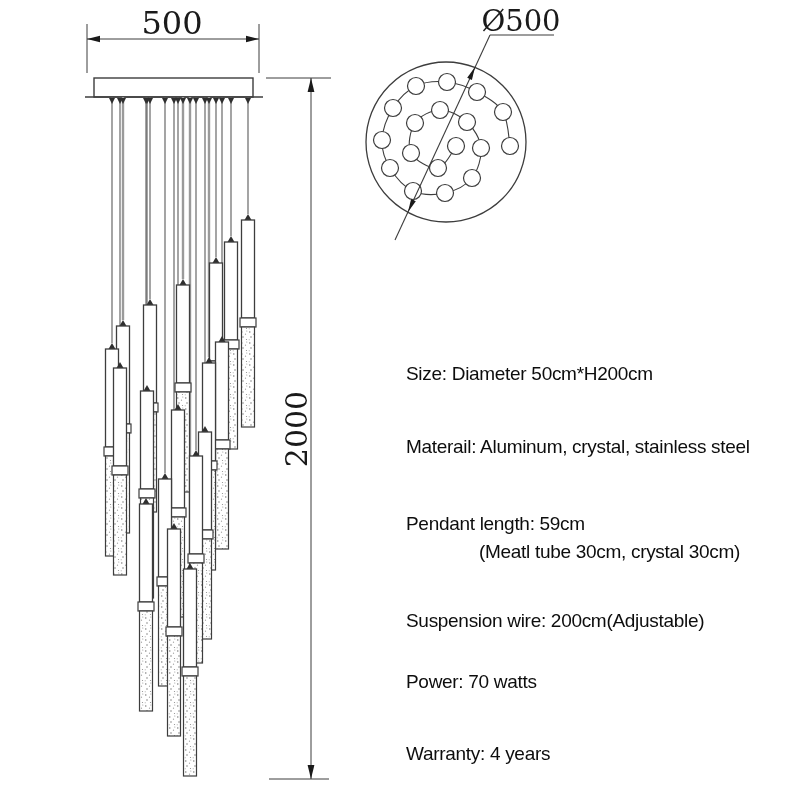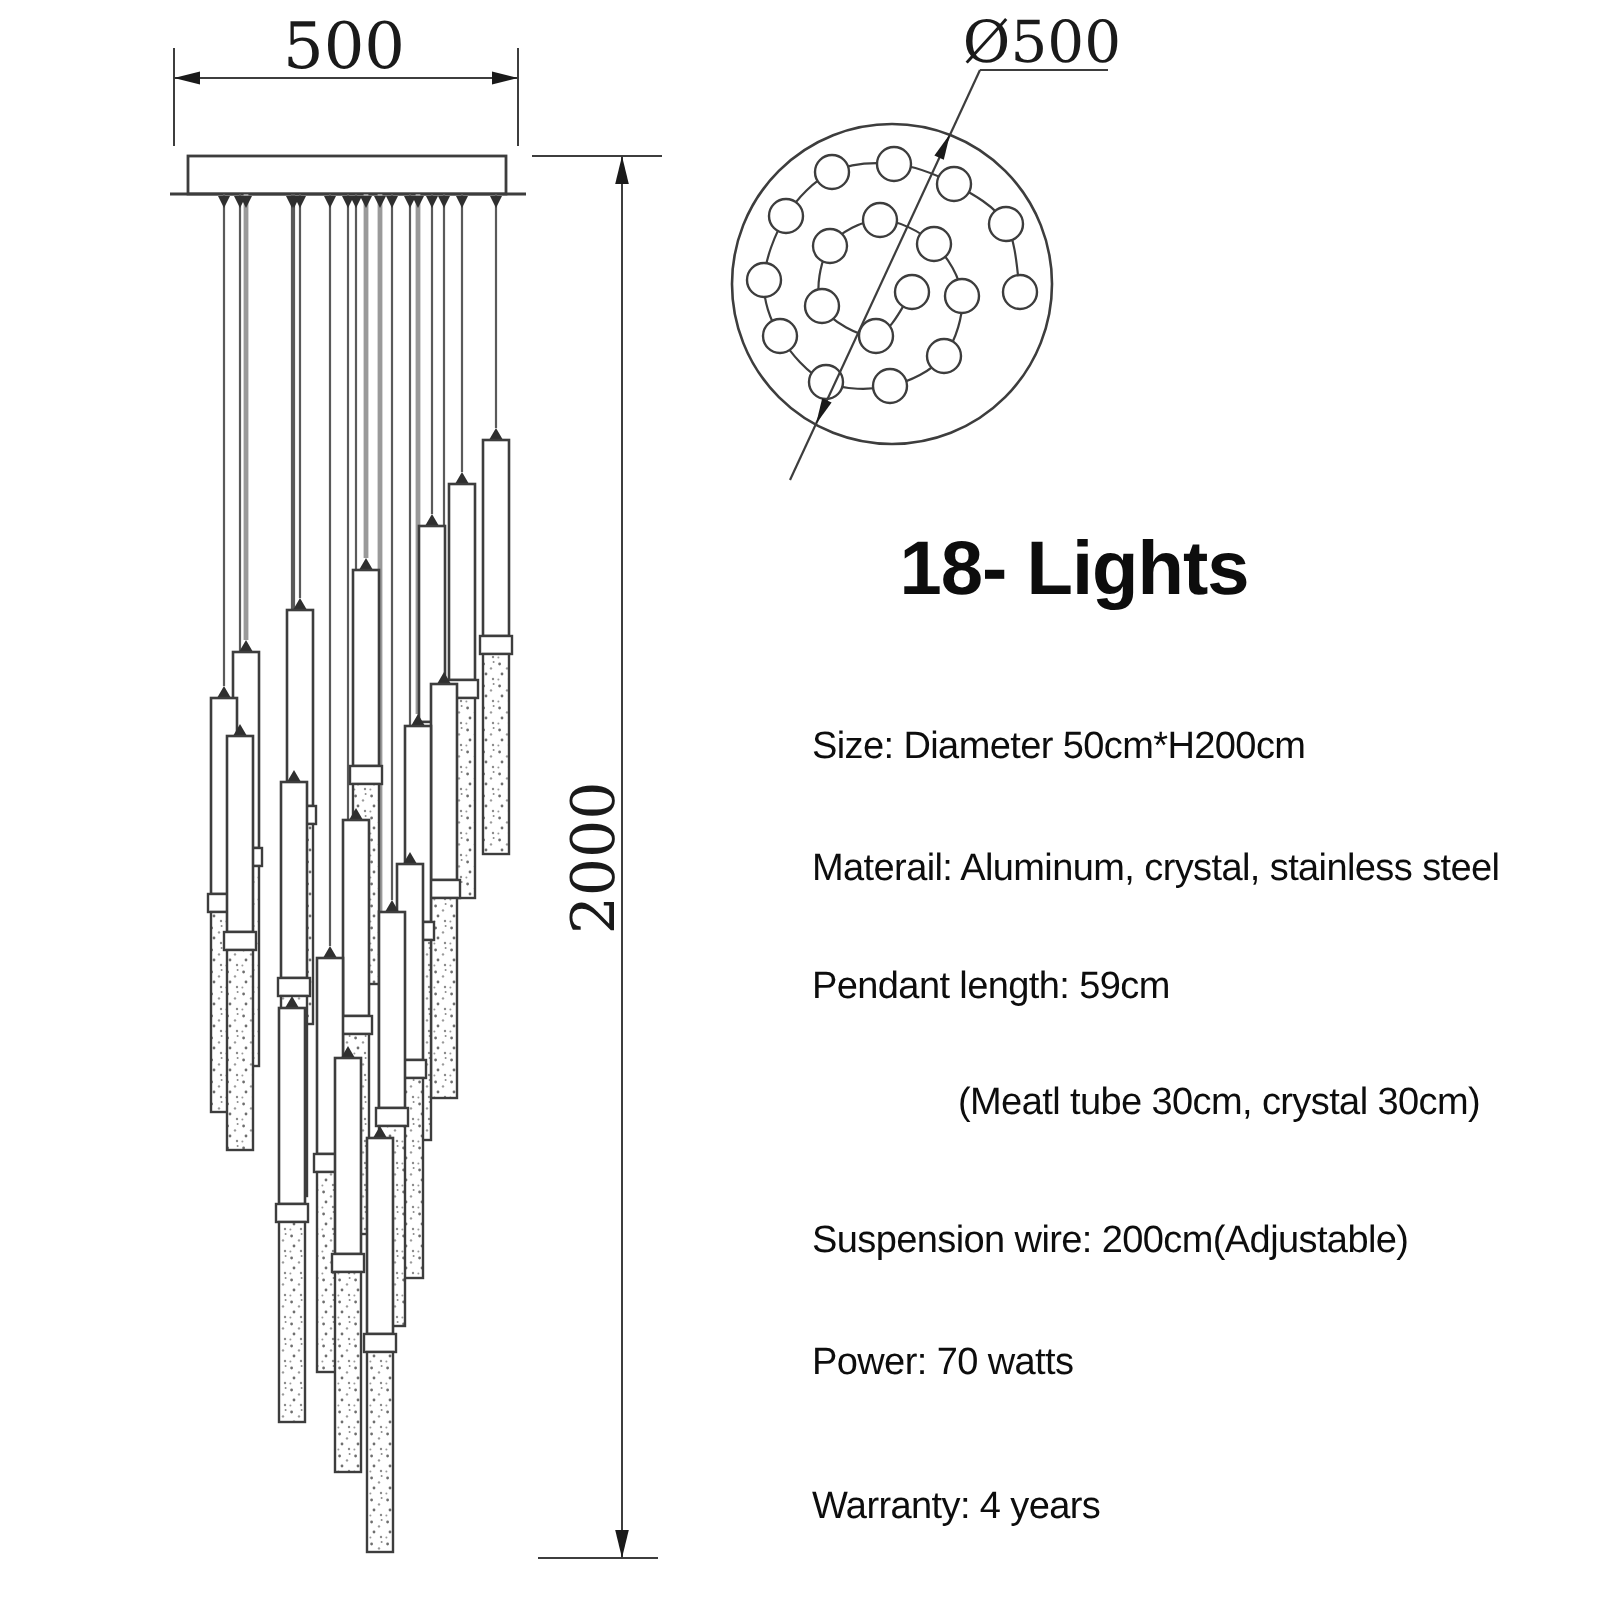--- a/index.html
+++ b/index.html
@@ -11,21 +11,21 @@
   .dim-text{font-family:"DejaVu Serif",serif;fill:#1a1a1a;}
   .product-title{
     position:absolute;left:377px;top:264px;width:320px;text-align:center;
     font-size:38px;font-weight:700;letter-spacing:-0.5px;color:#0d0d0d;
     white-space:nowrap;
   }
   .spec-line{
     position:absolute;left:406px;font-size:19px;font-weight:400;
     letter-spacing:-0.3px;color:#0d0d0d;white-space:nowrap;
   }
-  .s1{top:363px;} .s2{top:424px;} .s3{top:483px;}
+  .s1{top:363px;} .s2{top:436px;} .s3{top:513px;}
   .s4{top:541px;left:479px;} .s5{top:610px;} .s6{top:671px;} .s7{top:743px;}
 </style>
 </head>
 <body>
 
 <div class="canvas">
 
   <svg width="800" height="800" viewBox="0 0 800 800">
     <defs>
       <pattern id="crystalTex" width="8" height="11" patternUnits="userSpaceOnUse">
@@ -239,21 +239,20 @@
     <g>
         <line x1="490" y1="35" x2="554" y2="35" stroke="#3d3d3d" stroke-width="1.1"></line>
         <line x1="490" y1="35" x2="395" y2="240" stroke="#3d3d3d" stroke-width="1.1"></line>
         <polygon points="475,67 471.9,79.9 467.2,77.7" fill="#1a1a1a"></polygon>
         <polygon points="408,212 415.8,201.3 411.1,199.1" fill="#1a1a1a"></polygon>
         <text x="521" y="31" text-anchor="middle" class="dim-text" font-size="29">Ø500</text>
       </g>
       </g>
   </svg>
 
-  <div class="product-title">18- Lights</div>
   <div>
     <div class="spec-line s1">Size: Diameter 50cm*H200cm</div>
     <div class="spec-line s2">Materail: Aluminum, crystal, stainless steel</div>
     <div class="spec-line s3">Pendant length: 59cm</div>
     <div class="spec-line s4">(Meatl tube 30cm, crystal 30cm)</div>
     <div class="spec-line s5">Suspension wire: 200cm(Adjustable)</div>
     <div class="spec-line s6">Power: 70 watts</div>
     <div class="spec-line s7">Warranty: 4 years</div>
   </div>
 </div>

